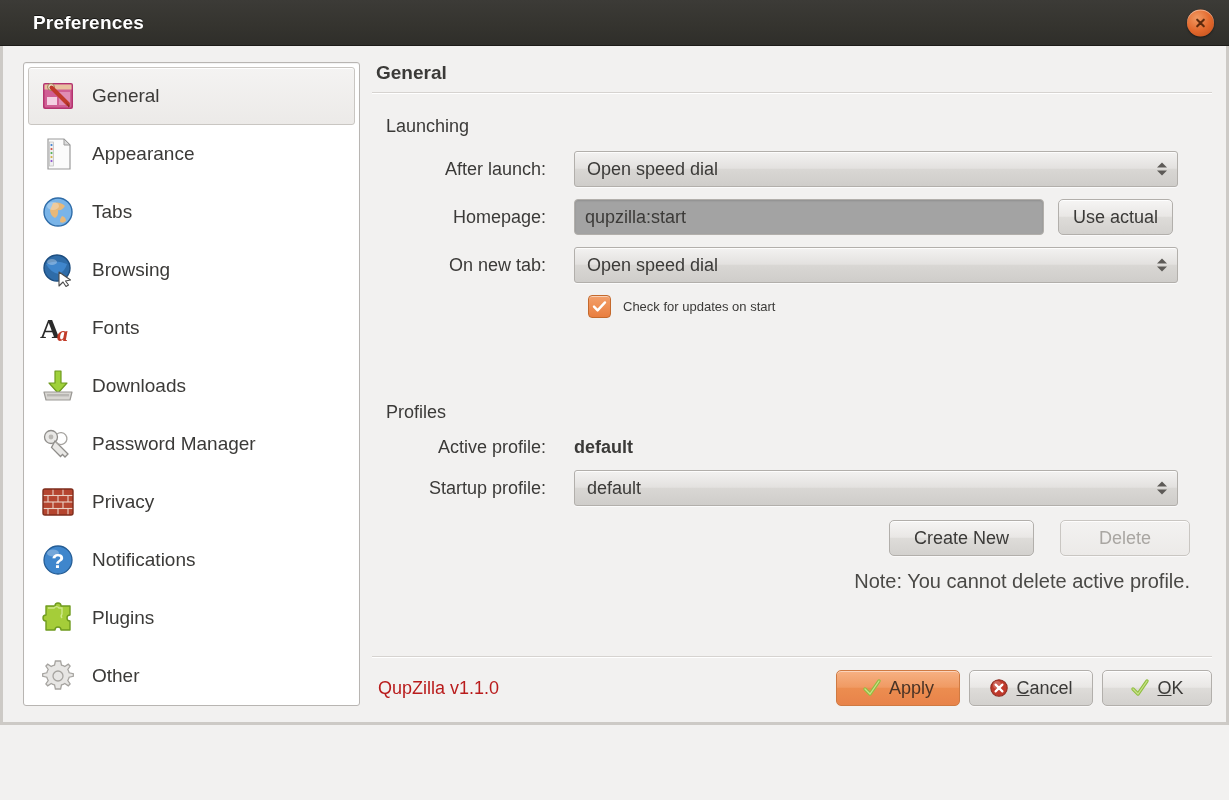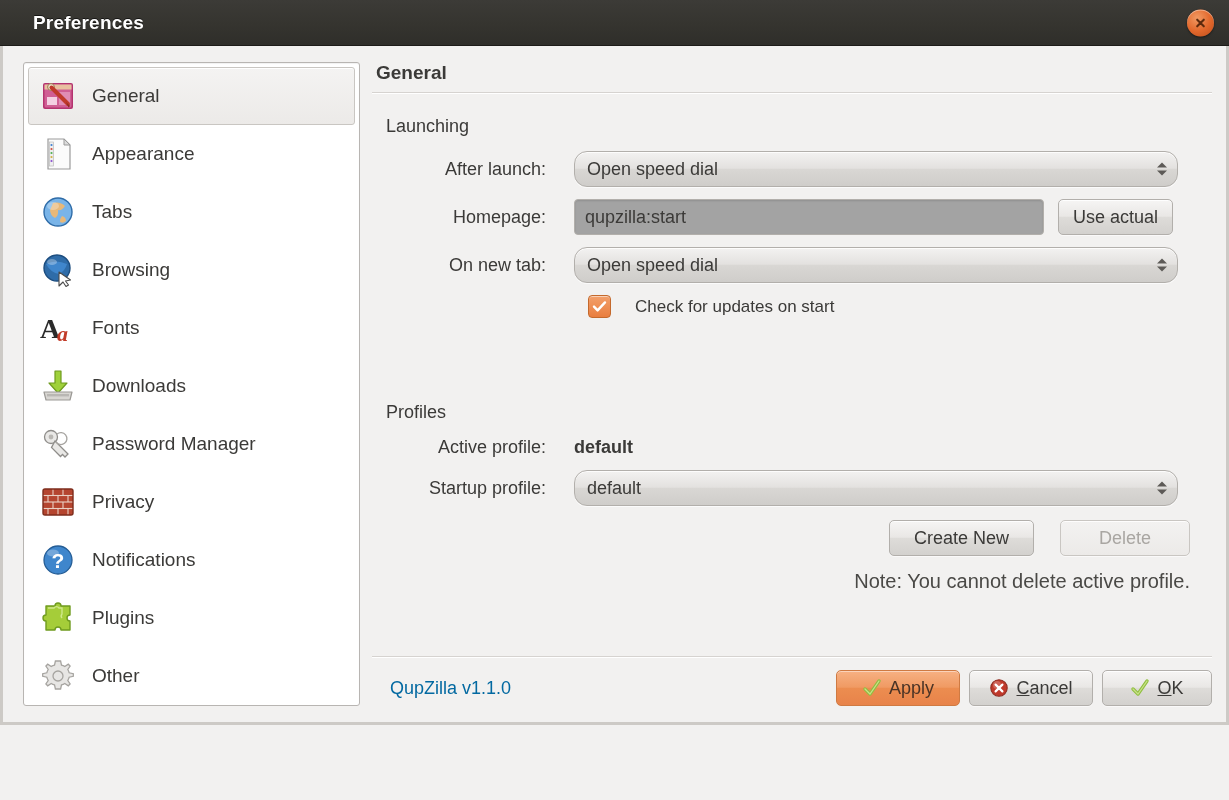--- a/index.html
+++ b/index.html
@@ -161,21 +161,21 @@
     padding-right: 28px;
     white-space: nowrap;
   }
 
   
   .combo {
     position: relative;
     height: 36px;
     background: linear-gradient(to bottom, #f3f2f1 0%, #e3e1df 48%, #d9d7d4 50%, #cfcdca 100%);
     border: 1px solid #b2afab;
-    border-radius: 13px;
+    border-radius: 3px;
     box-shadow: inset 0 1px 0 rgba(255,255,255,.8), 0 1px 0 rgba(255,255,255,.7);
     display: flex;
     align-items: center;
     padding: 0 30px 0 12px;
     font-size: 18px;
     color: #3b3a38;
     cursor: pointer;
     user-select: none;
   }
   .combo .spin {
@@ -252,22 +252,22 @@
     width: 23px; height: 23px;
     flex: 0 0 23px;
     border-radius: 4px;
     background: linear-gradient(to bottom, #f3a06b 0%, #e97e3f 100%);
     border: 1px solid #c4692c;
     box-shadow: inset 0 1px 0 rgba(255,255,255,.5);
     display: flex; align-items: center; justify-content: center;
     cursor: pointer;
   }
   .check-row .clabel {
-    margin-left: 24px;
-    font-size: 17px;
+    margin-left: 12px;
+    font-size: 13px;
     color: #3b3a38;
   }
 
   .value-strong {
     font-size: 18px;
     font-weight: bold;
     color: #3b3a38;
   }
 
   .note-text {
@@ -278,22 +278,22 @@
 
   
   #bottom-bar {
     flex: 0 0 auto;
     padding: 12px 0 16px 0;
     display: flex;
     align-items: center;
   }
   #app-version {
     font-size: 18px;
-    color: #0369a1;
-    margin-left: 18px;
+    color: #b91c1c;
+    margin-left: 6px;
   }
   #bottom-buttons {
     margin-left: auto;
     display: flex;
     gap: 9px;
   }
   .u { text-decoration: underline; }
 </style>
 </head>
 <body>

